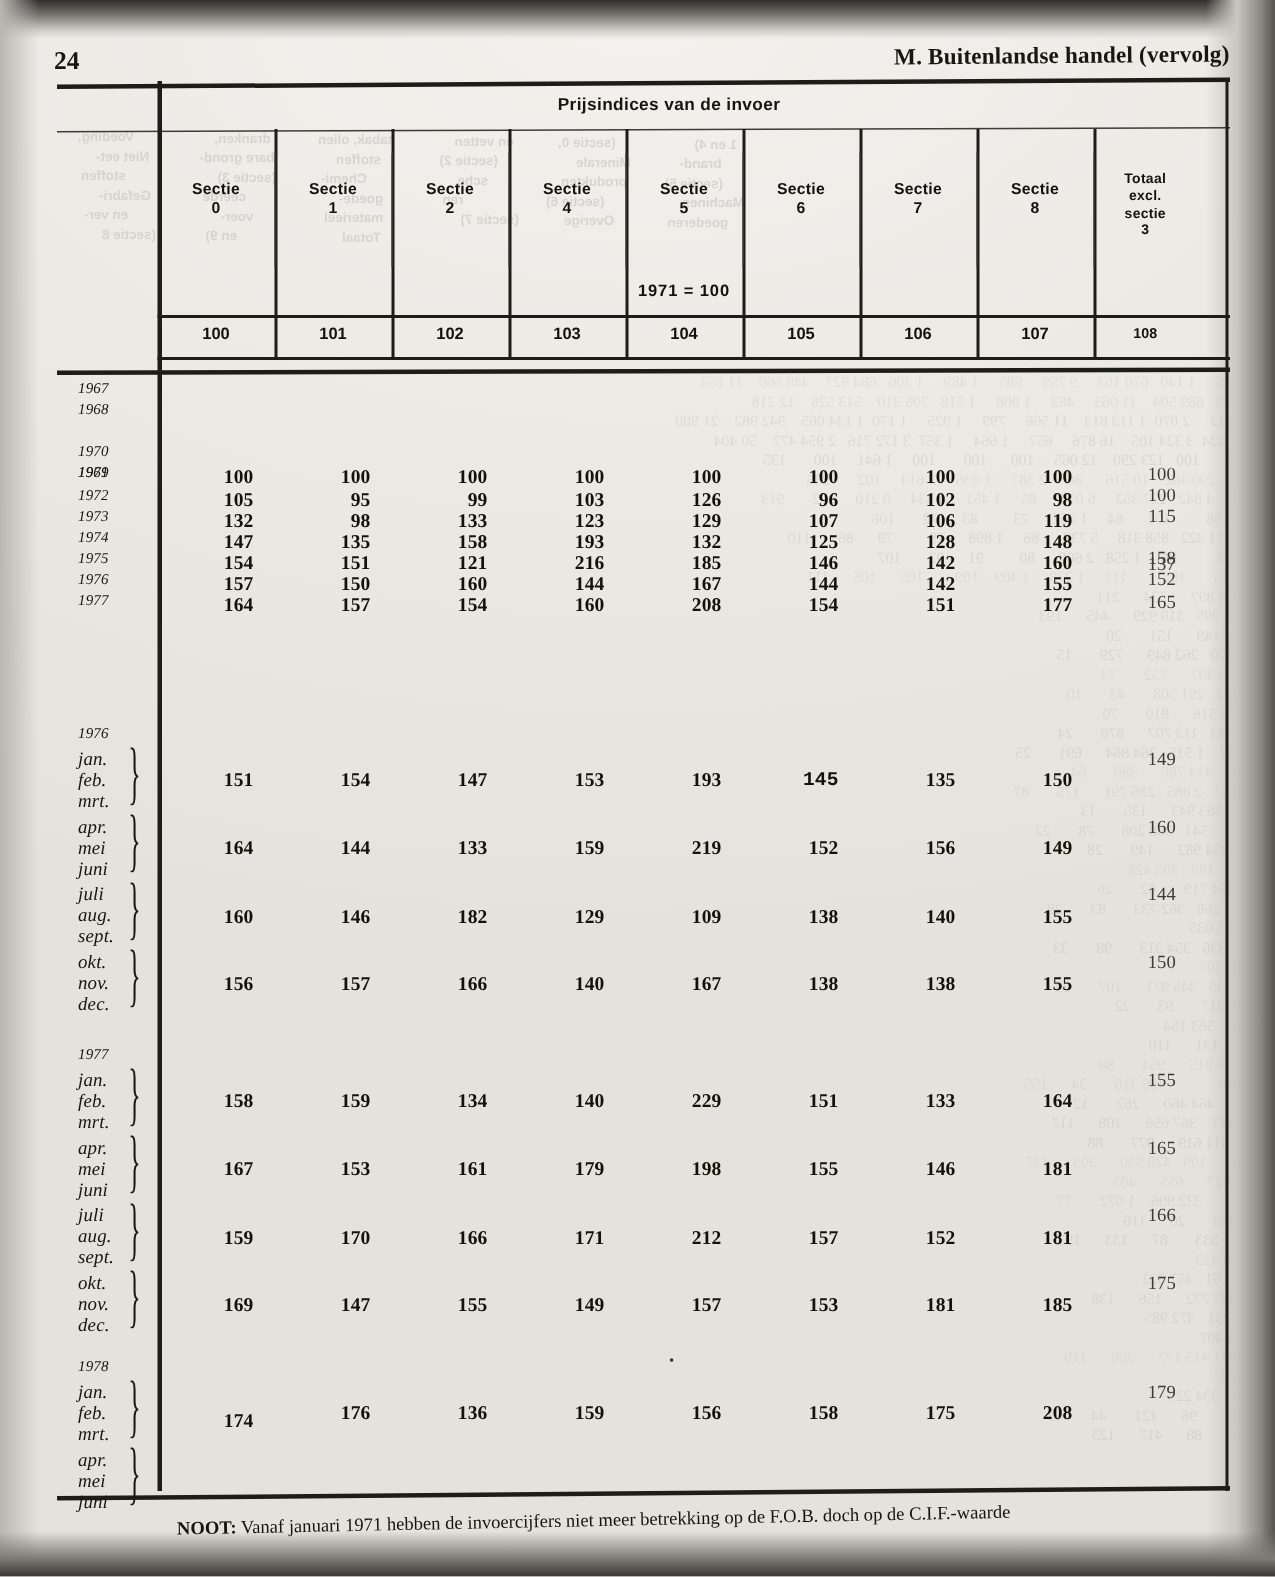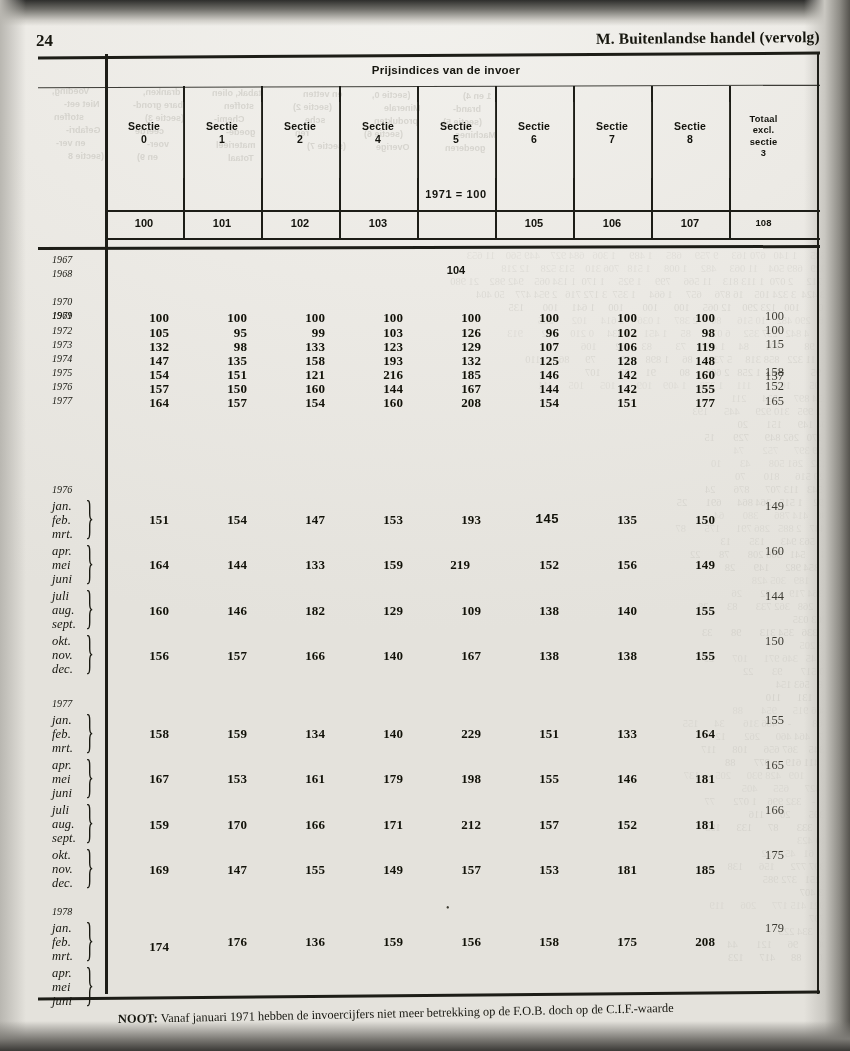--- a/index.html
+++ b/index.html
@@ -210,21 +210,21 @@
         <div class="numhdr" style="left: 223px; width: 78px; top: 167px;">102</div>
         <div class="colhdr" style="left: 301px; width: 78px; top: 70px;">
           <div>Sectie</div>
           <div>4</div>
         </div>
         <div class="numhdr" style="left: 301px; width: 78px; top: 167px;">103</div>
         <div class="colhdr" style="left: 379px; width: 78px; top: 70px;">
           <div>Sectie</div>
           <div>5</div>
         </div>
-        <div class="numhdr" style="left: 379px; width: 78px; top: 167px; margin-top: 47px;">104</div>
+        <div class="numhdr" style="left: 379px; width: 78px; top: 167px;">104</div>
         <div class="colhdr" style="left: 457px; width: 78px; top: 70px;">
           <div>Sectie</div>
           <div>6</div>
         </div>
         <div class="numhdr" style="left: 457px; width: 78px; top: 167px;">105</div>
         <div class="colhdr" style="left: 535px; width: 78px; top: 70px;">
           <div>Sectie</div>
           <div>7</div>
         </div>
         <div class="numhdr" style="left: 535px; width: 78px; top: 167px;">106</div>
@@ -362,21 +362,21 @@
         <div class="stub" style="left: 14px; top: 493.8px;">apr.</div>
         <div class="stub" style="left: 14px; top: 507.8px;">mei</div>
         <div class="stub" style="left: 14px; top: 521.8px;">juni</div>
         <div class="brace" style="left: 48px; top: 506.8px;">
           <span>}</span>
         </div>
         <div class="cell" style="right: 651px; top: 507.3px;">164</div>
         <div class="cell" style="right: 573px; top: 507.3px;">144</div>
         <div class="cell" style="right: 495px; top: 507.3px;">133</div>
         <div class="cell" style="right: 417px; top: 507.3px;">159</div>
-        <div class="cell" style="right: 350px; top: 507.3px;">219</div>
+        <div class="cell" style="right: 339px; top: 507.3px;">219</div>
         <div class="cell" style="right: 261px; top: 507.3px;">152</div>
         <div class="cell" style="right: 183px; top: 507.3px;">156</div>
         <div class="cell" style="right: 105px; top: 507.3px;">149</div>
         <div class="cell lastcol" style="right: 36px; top: 493.8px;">160</div>
         <div class="stub" style="left: 14px; top: 539px;">juli</div>
         <div class="stub" style="left: 14px; top: 553px;">aug.</div>
         <div class="stub" style="left: 14px; top: 567px;">sept.</div>
         <div class="brace" style="left: 48px; top: 552px;">
           <span>}</span>
         </div>

